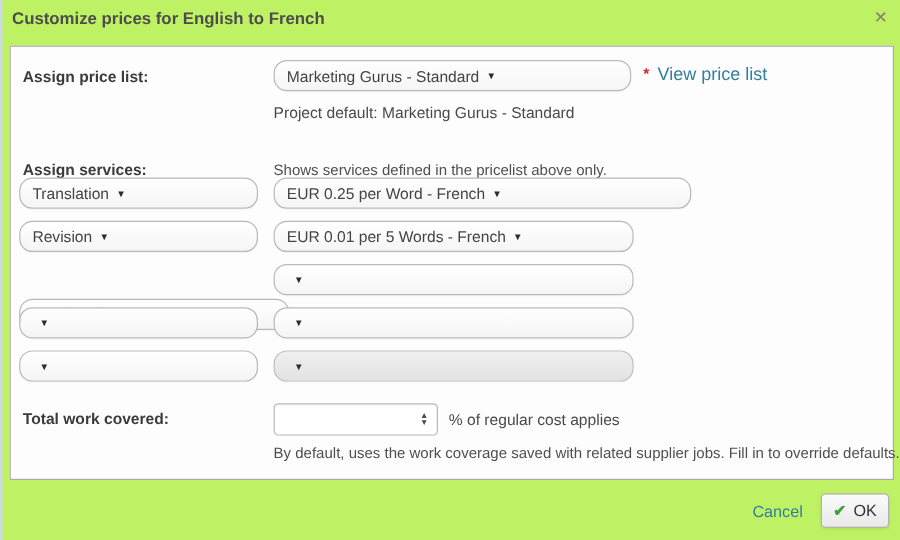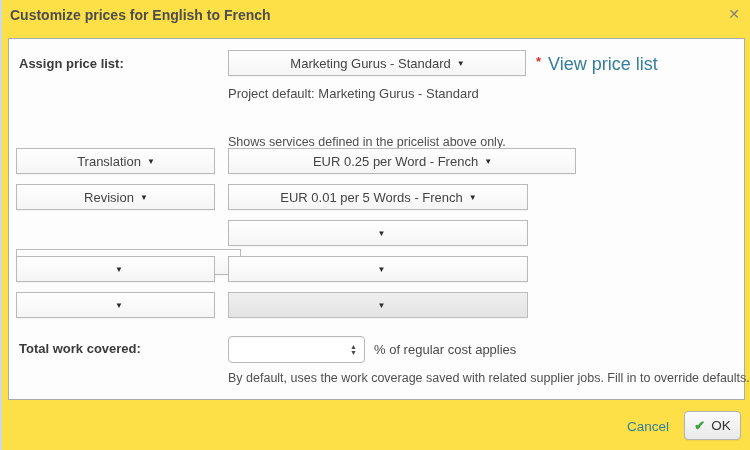--- a/index.html
+++ b/index.html
@@ -4,21 +4,21 @@
 <style>
   * { margin: 0; padding: 0; box-sizing: border-box; }
   html, body { background: #ffffff; }
   body {
     font-family: "Liberation Sans", sans-serif;
     color: #4a4a4a;
     width: 750px; height: 450px;
     position: relative;
     overflow: hidden;
   }
-  .dialog { position: absolute; inset: 0; background: #fde047; }
+  .dialog { position: absolute; inset: 0; background: #bef264; }
   .left-edge {
     position: absolute; left: 0; top: 0; width: 2px; height: 450px;
     background: #cdd9e6;
   }
   .dlg-title {
     position: absolute; left: 10px; top: 7px;
     font-size: 14px; font-weight: bold; color: #4d4d4d;
   }
   .close-btn {
     position: absolute; left: 724px; top: 4px;
@@ -32,36 +32,36 @@
   .lbl {
     position: absolute; font-size: 13px; font-weight: bold; color: #3b3b3b;
     white-space: nowrap;
   }
   .txt {
     position: absolute; font-size: 13px; color: #4a4a4a; white-space: nowrap;
   }
   .hint { font-size: 12.5px; color: #4f4f4f; }
   .dd {
     position: absolute; height: 26px;
-    border: 1px solid #b9b9b9; border-radius: 0;
+    border: 1px solid #b9b9b9; border-radius: 11px;
     background: linear-gradient(#ffffff, #f5f5f5);
-    display: flex; align-items: center; justify-content: center;
+    display: flex; align-items: center; justify-content: flex-start;
     padding: 0 9px 0 10px;
     font-size: 13px; color: #444; cursor: pointer;
     box-shadow: 0 1px 1px rgba(0,0,0,0.03);
   }
   .dd .dd-text { overflow: hidden; white-space: nowrap; }
   .dd .arrow { font-size: 8px; color: #2e2a26; flex: 0 0 auto; margin-left: 6px; }
   .dd.disabled {
     background: linear-gradient(#efefef, #e3e3e3);
     border-color: #bdbdbd; cursor: default;
   }
   .star { position: absolute; color: #d42a2a; font-size: 13px; font-weight: bold; }
   .link {
-    position: absolute; color: #337e9b; font-size: 18px;
+    position: absolute; color: #337e9b; font-size: 15px;
     text-decoration: none; cursor: pointer; white-space: nowrap;
   }
   .spinner {
     position: absolute; left: 219px; top: 297px; width: 137px; height: 27px;
     border: 1px solid #b9b9b9; border-radius: 4px; background: #ffffff;
     display: flex; align-items: center;
     box-shadow: inset 0 1px 2px rgba(0,0,0,0.04);
   }
   .spinner input {
     flex: 1; border: none; outline: none; background: transparent;
@@ -100,20 +100,21 @@
 
     <div class="lbl" style="left:10px; top:17px;">Assign price list:</div>
     <div class="dd" style="left:219px; top:11px; width:298px;">
       <span class="dd-text">Marketing Gurus - Standard</span>
       <span class="arrow">▼</span>
     </div>
     <span class="star" style="left:527px; top:15px;">*</span>
     <a class="link" style="left:539px; top:15px;">View price list</a>
     <div class="txt" style="left:219px; top:47px;">Project default: Marketing Gurus - Standard</div>
 
+    <div class="lbl" style="left:10px; top:95px;">Assign services:</div>
     <div class="txt hint" style="left:219px; top:96px;">Shows services defined in the pricelist above only.</div>
 
     <div class="dd" style="left:7px; top:109px; width:199px;">
       <span class="dd-text">Translation</span>
       <span class="arrow">▼</span>
     </div>
     <div class="dd" style="left:219px; top:109px; width:348px;">
       <span class="dd-text">EUR 0.25 per Word - French</span>
       <span class="arrow">▼</span>
     </div>

